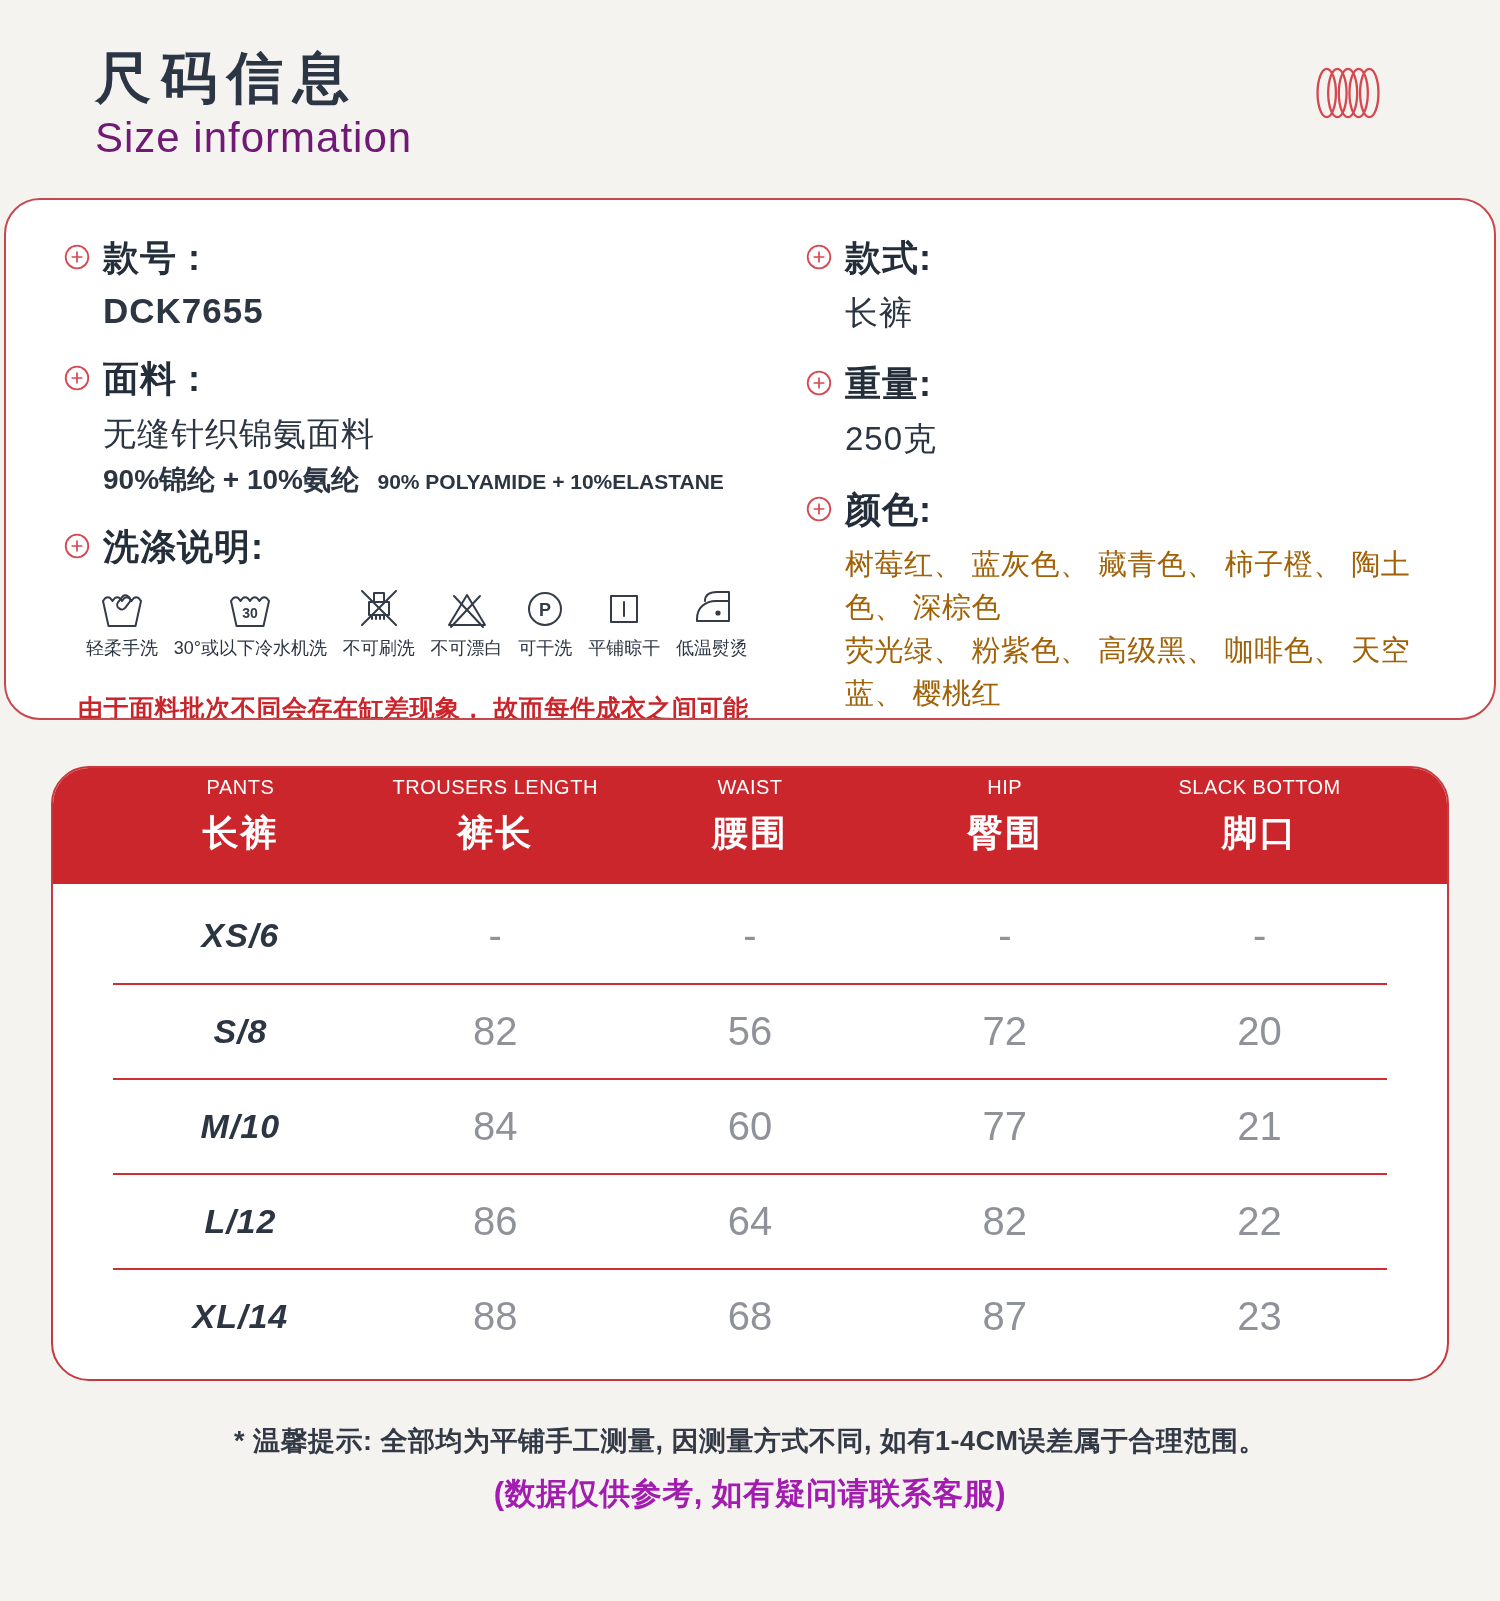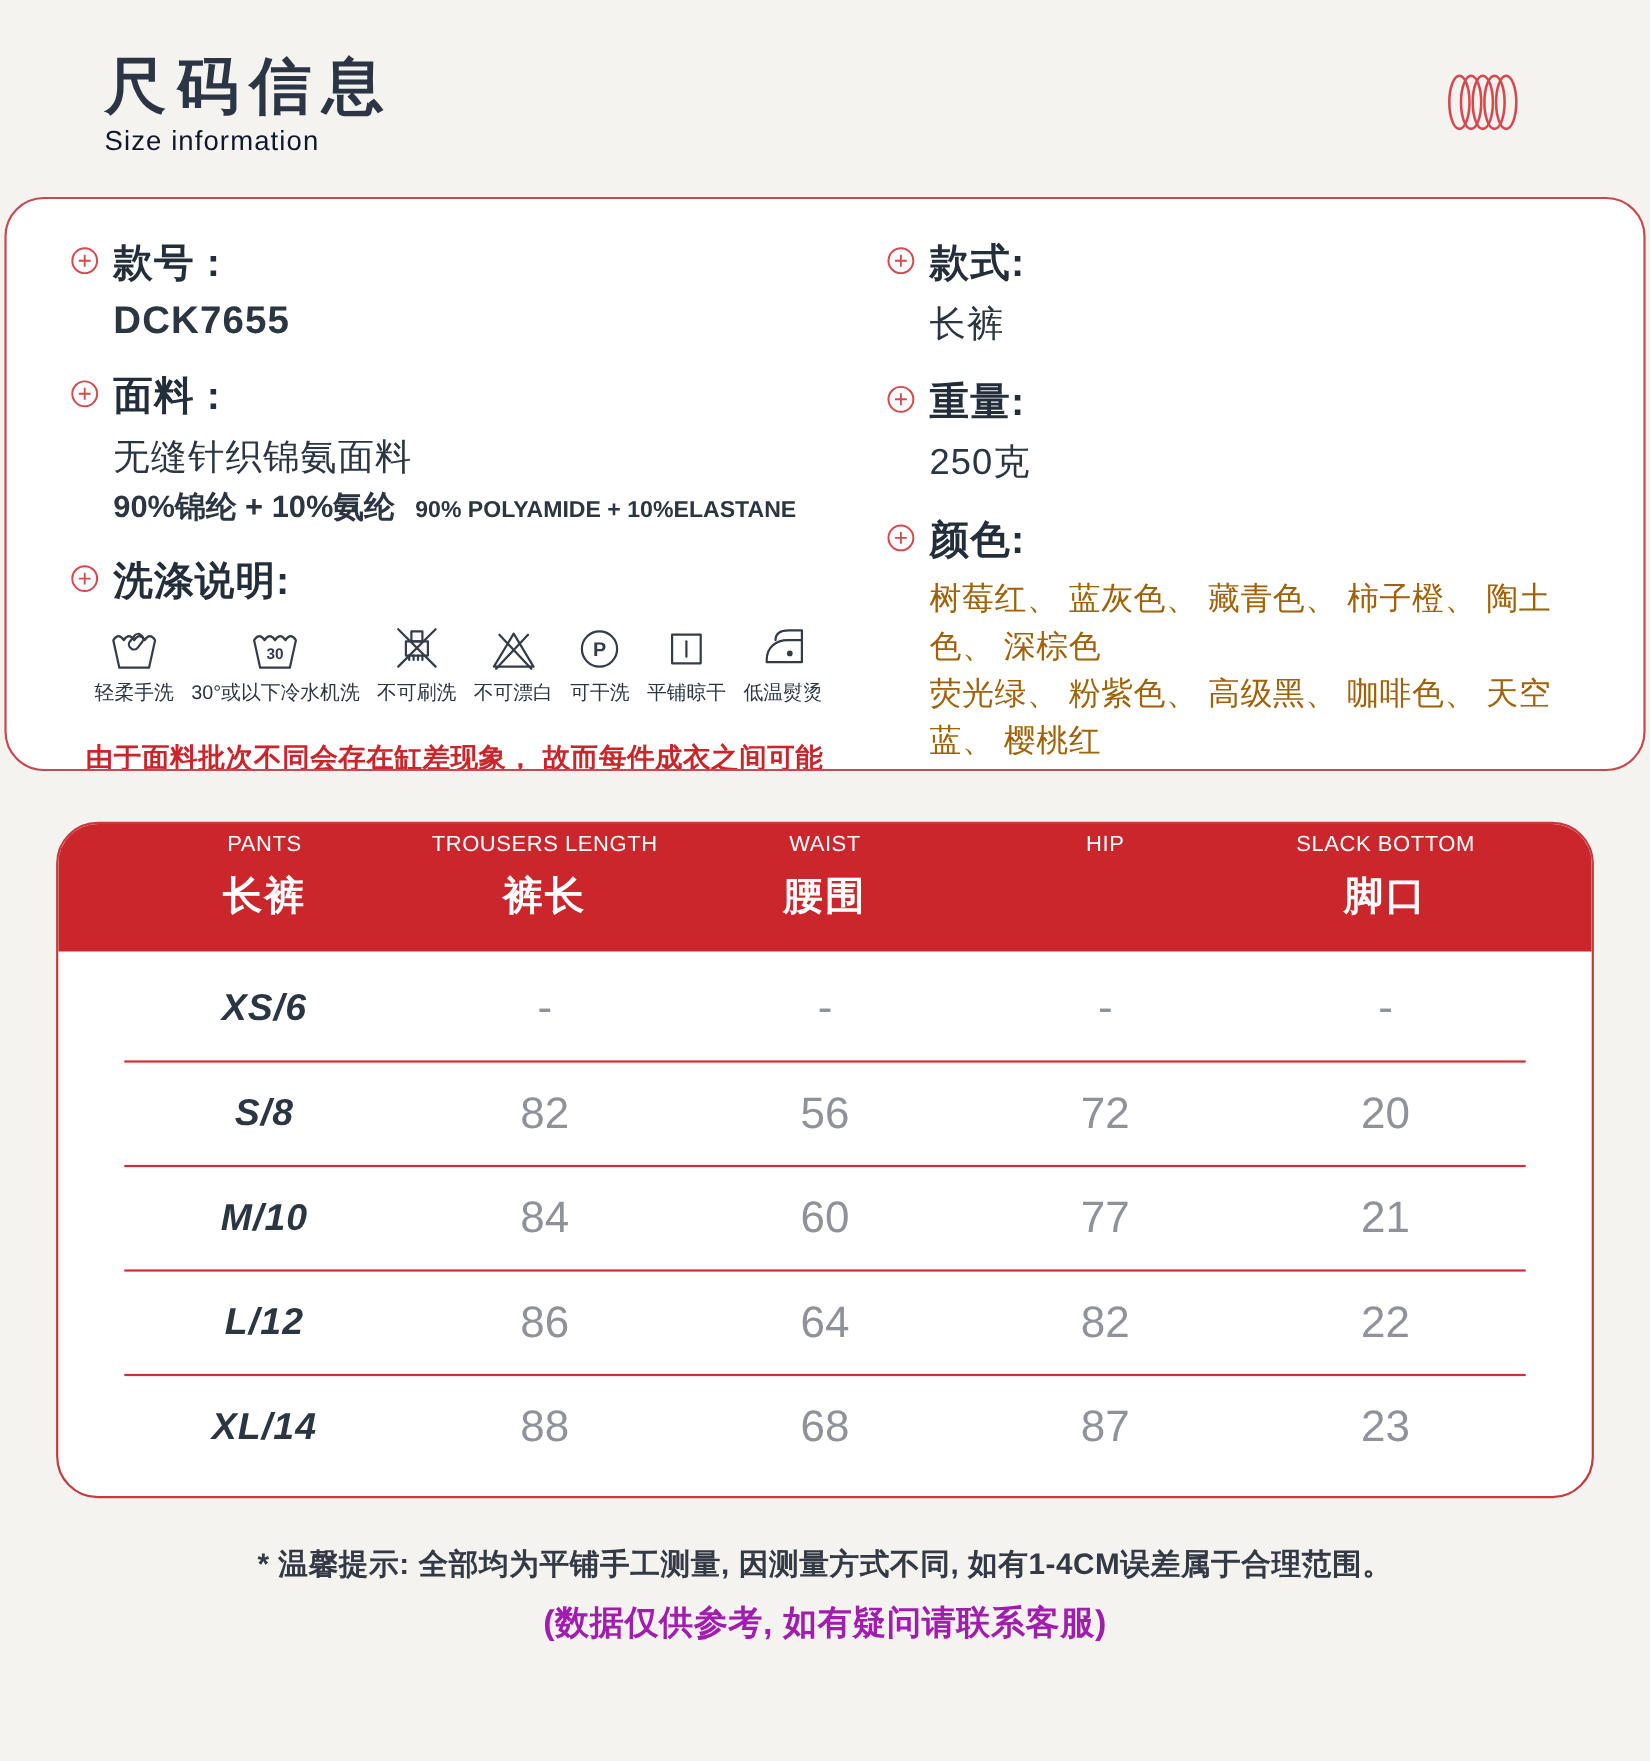--- a/index.html
+++ b/index.html
@@ -6,21 +6,21 @@
   body { background:#e9e7e4; }
   .page {
     width:1500px; height:1601px; margin:0 auto; position:relative;
     background:#f5f3f0; overflow:hidden;
     font-family:"Liberation Sans","DejaVu Sans",sans-serif; color:#2c3542;
   }
   
   .hdr { display:flex; justify-content:space-between; align-items:flex-start;
          padding:50px 120px 0 95px; }
   .hdr h1 { font-size:56px; font-weight:800; color:#2b3544; letter-spacing:10px; line-height:1.0; }
-  .hdr .sub { font-size:25px; color:#0f172a; margin-top:8px; letter-spacing:1px; }
+  .hdr .sub { font-size:42px; color:#701a75; margin-top:8px; letter-spacing:1px; }
   .coil { margin-top:14px; }
   
   .card {
     width:1492px; height:522px; margin:36px auto 0;
     background:#fff; border:2px solid #c5494d; border-radius:36px;
     padding:34px 50px 30px 58px; display:flex; overflow:hidden;
   }
   .col-l { width:700px; flex:0 0 700px; }
   .col-r { flex:1; padding-left:42px; }
   .item { margin-top:24px; }
@@ -246,20 +246,21 @@
       <div class="th">
         <div class="th-en">TROUSERS LENGTH</div>
         <div class="th-cn">裤长</div>
       </div>
       <div class="th">
         <div class="th-en">WAIST</div>
         <div class="th-cn">腰围</div>
       </div>
       <div class="th">
         <div class="th-en">HIP</div>
+        <div class="th-cn">臀围</div>
       </div>
       <div class="th">
         <div class="th-en">SLACK BOTTOM</div>
         <div class="th-cn">脚口</div>
       </div>
     </div>
     <div class="tbody">
       <div class="trow">
         <div class="td-size">XS/6</div>
         <div class="td-val">-</div>

